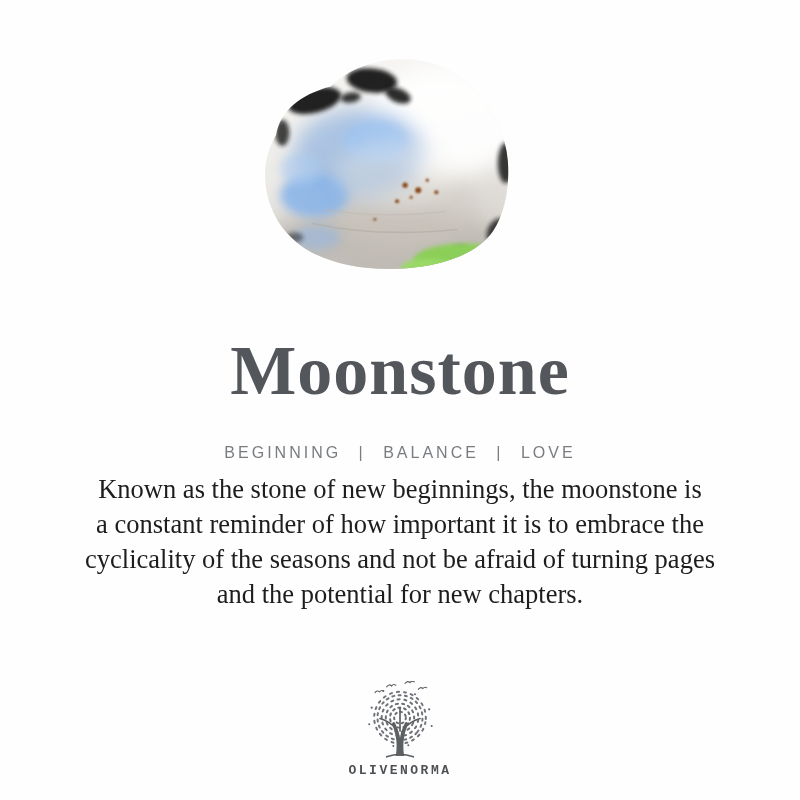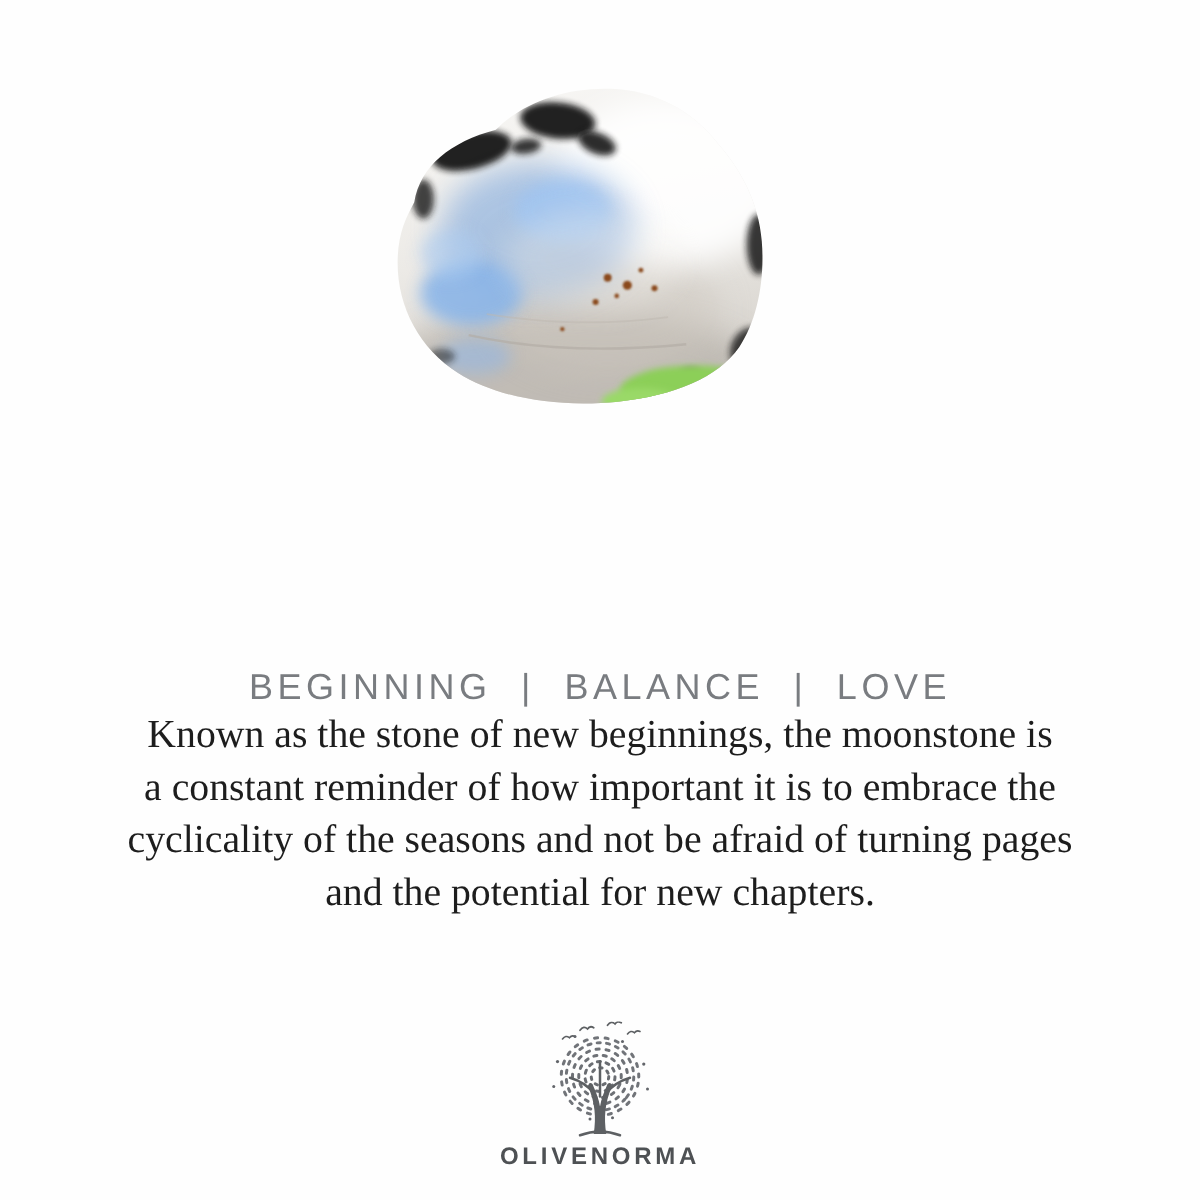--- a/index.html
+++ b/index.html
@@ -43,21 +43,21 @@
   }
 
   
   .traits {
     position: absolute;
     top: 443px;
     left: 0;
     width: 800px;
     text-align: center;
     font-family: "Liberation Sans", sans-serif;
-    font-size: 24px;
+    font-size: 16px;
     font-weight: 400;
     letter-spacing: 3px;
     word-spacing: 10px;
     color: #797c80;
     line-height: 1.3;
   }
 
   
   .description {
     position: absolute;
@@ -78,22 +78,22 @@
     position: absolute;
     top: 681px;
     left: 0;
     width: 800px;
     text-align: center;
   }
   .brand-logo { display: block; margin: 0 auto; width: 86px; height: 80px; }
   .brand-name {
     display: block;
     margin-top: 2px;
-    font-family: Liberation Sans, sans-serif;
-    font-size: 16px;
+    font-family: Liberation Mono, monospace;
+    font-size: 13px;
     font-weight: 700;
     letter-spacing: 2.5px;
     color: #4e5154;
   }
 </style>
 </head>
 <body>
 
 <div class="card">
 
@@ -162,20 +162,21 @@
         <ellipse cx="208" cy="209" rx="50" ry="17" fill="#8ccf58" filter="url(#b2)"></ellipse>
         <ellipse cx="172" cy="216" rx="26" ry="9" fill="#9ad968" filter="url(#b2)"></ellipse>
 
         <path d="M 58 172 Q 122 186 202 178" stroke="#b2 aca4" fill="none" opacity="0"></path>
         <path d="M 58 172 Q 122 186 202 178" stroke="#b2aca4" stroke-width="1.6" fill="none" opacity="0.65"></path>
         <path d="M 70 158 Q 130 168 190 160" stroke="#beb8b0" stroke-width="1.2" fill="none" opacity="0.5"></path>
       </g>
     </svg>
   </div>
 
+  <h1 class="title">Moonstone</h1>
 
   <div class="traits">BEGINNING | BALANCE | LOVE</div>
 
   <p class="description">Known as the stone of new beginnings, the moonstone is
 a constant reminder of how important it is to embrace the
 cyclicality of the seasons and not be afraid of turning pages
 and the potential for new chapters.</p>
 
   <div class="brand">
     <svg class="brand-logo" viewBox="0 0 100 96" xmlns="http://www.w3.org/2000/svg">

